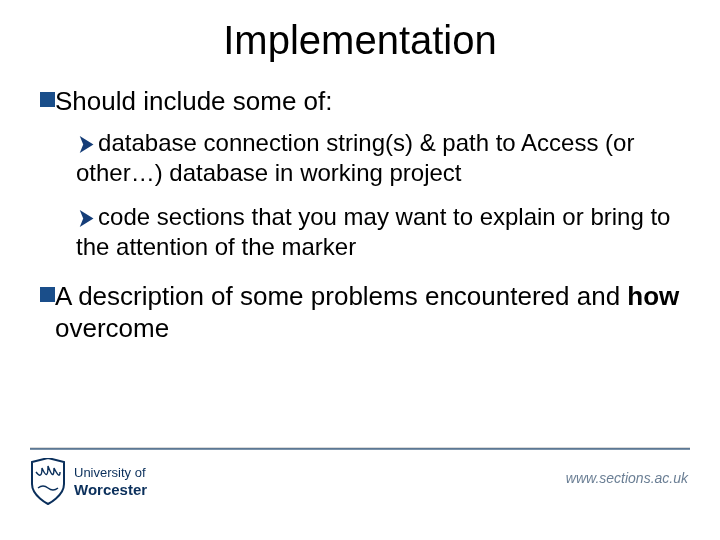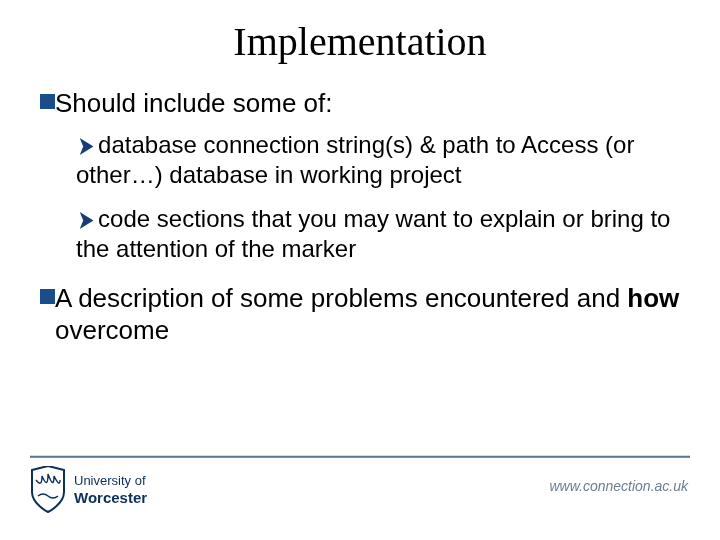--- a/index.html
+++ b/index.html
@@ -36,21 +36,20 @@
     position:absolute;inset:0;
     padding:18px 40px 0 40px;
     box-sizing:border-box;
     color:#000;
   }
   .title{
     text-align:center;
     font-size:40px;
     margin:0 0 22px 0;
     font-weight:400;
-    font-family:Liberation Serif, serif;
   }
   ul.top{list-style:none;margin:0;padding:0}
   ul.top>li{margin-bottom:18px}
   .row{display:flex;align-items:flex-start;}
   .sq{
     width:15px;height:15px;flex:0 0 15px;
     background:#1a4e8a;
     margin-top:7px;
   }
   .txt{font-size:26px;line-height:1.25}
@@ -60,22 +59,22 @@
     display:inline-block;
     color:#153d78;
     font-weight:bold;
     font-size:24px;
     margin-right:2px;
     transform:scaleX(.75);
     position:relative;top:1px;
   }
   .subtxt{font-size:24px;line-height:1.25}
   .footer{
-    position:absolute;left:0;right:0;bottom:16px;
-    height:68px;
+    position:absolute;left:0;right:0;bottom:0;
+    height:92px;
   }
   .rule{
     position:absolute;left:30px;right:30px;top:0;
     height:2px;
     background:linear-gradient(to bottom,#4d6a88,#8aa0b5);
     box-shadow:0 1px 1px #fff,0 -1px 0 rgba(0,0,0,.15);
   }
   .logo{
     position:absolute;left:30px;top:10px;
     display:flex;align-items:center;gap:8px;
@@ -138,14 +137,14 @@
         <path d="M2 4 C2 4 18 0 18 0 C18 0 34 4 34 4 L34 26 C34 38 18 46 18 46 C18 46 2 38 2 26 Z" fill="none" stroke="#0a2f5b" stroke-width="2"></path>
         <path d="M6 14 Q12 22 12 10 Q18 24 18 8 Q24 24 24 10 Q30 22 30 14" fill="none" stroke="#0a2f5b" stroke-width="1.4"></path>
         <path d="M8 30 Q13 26 18 30 Q23 34 28 30" fill="none" stroke="#0a2f5b" stroke-width="1.4"></path>
       </svg>
     </div>
     <div class="uni">
       <div class="uof">University of</div>
       <div class="wor">Worcester</div>
     </div>
   </div>
-  <div class="url">www.connection.ac.uk</div>
+  <div class="url">www.sections.ac.uk</div>
 </div>
 
 </body></html>

